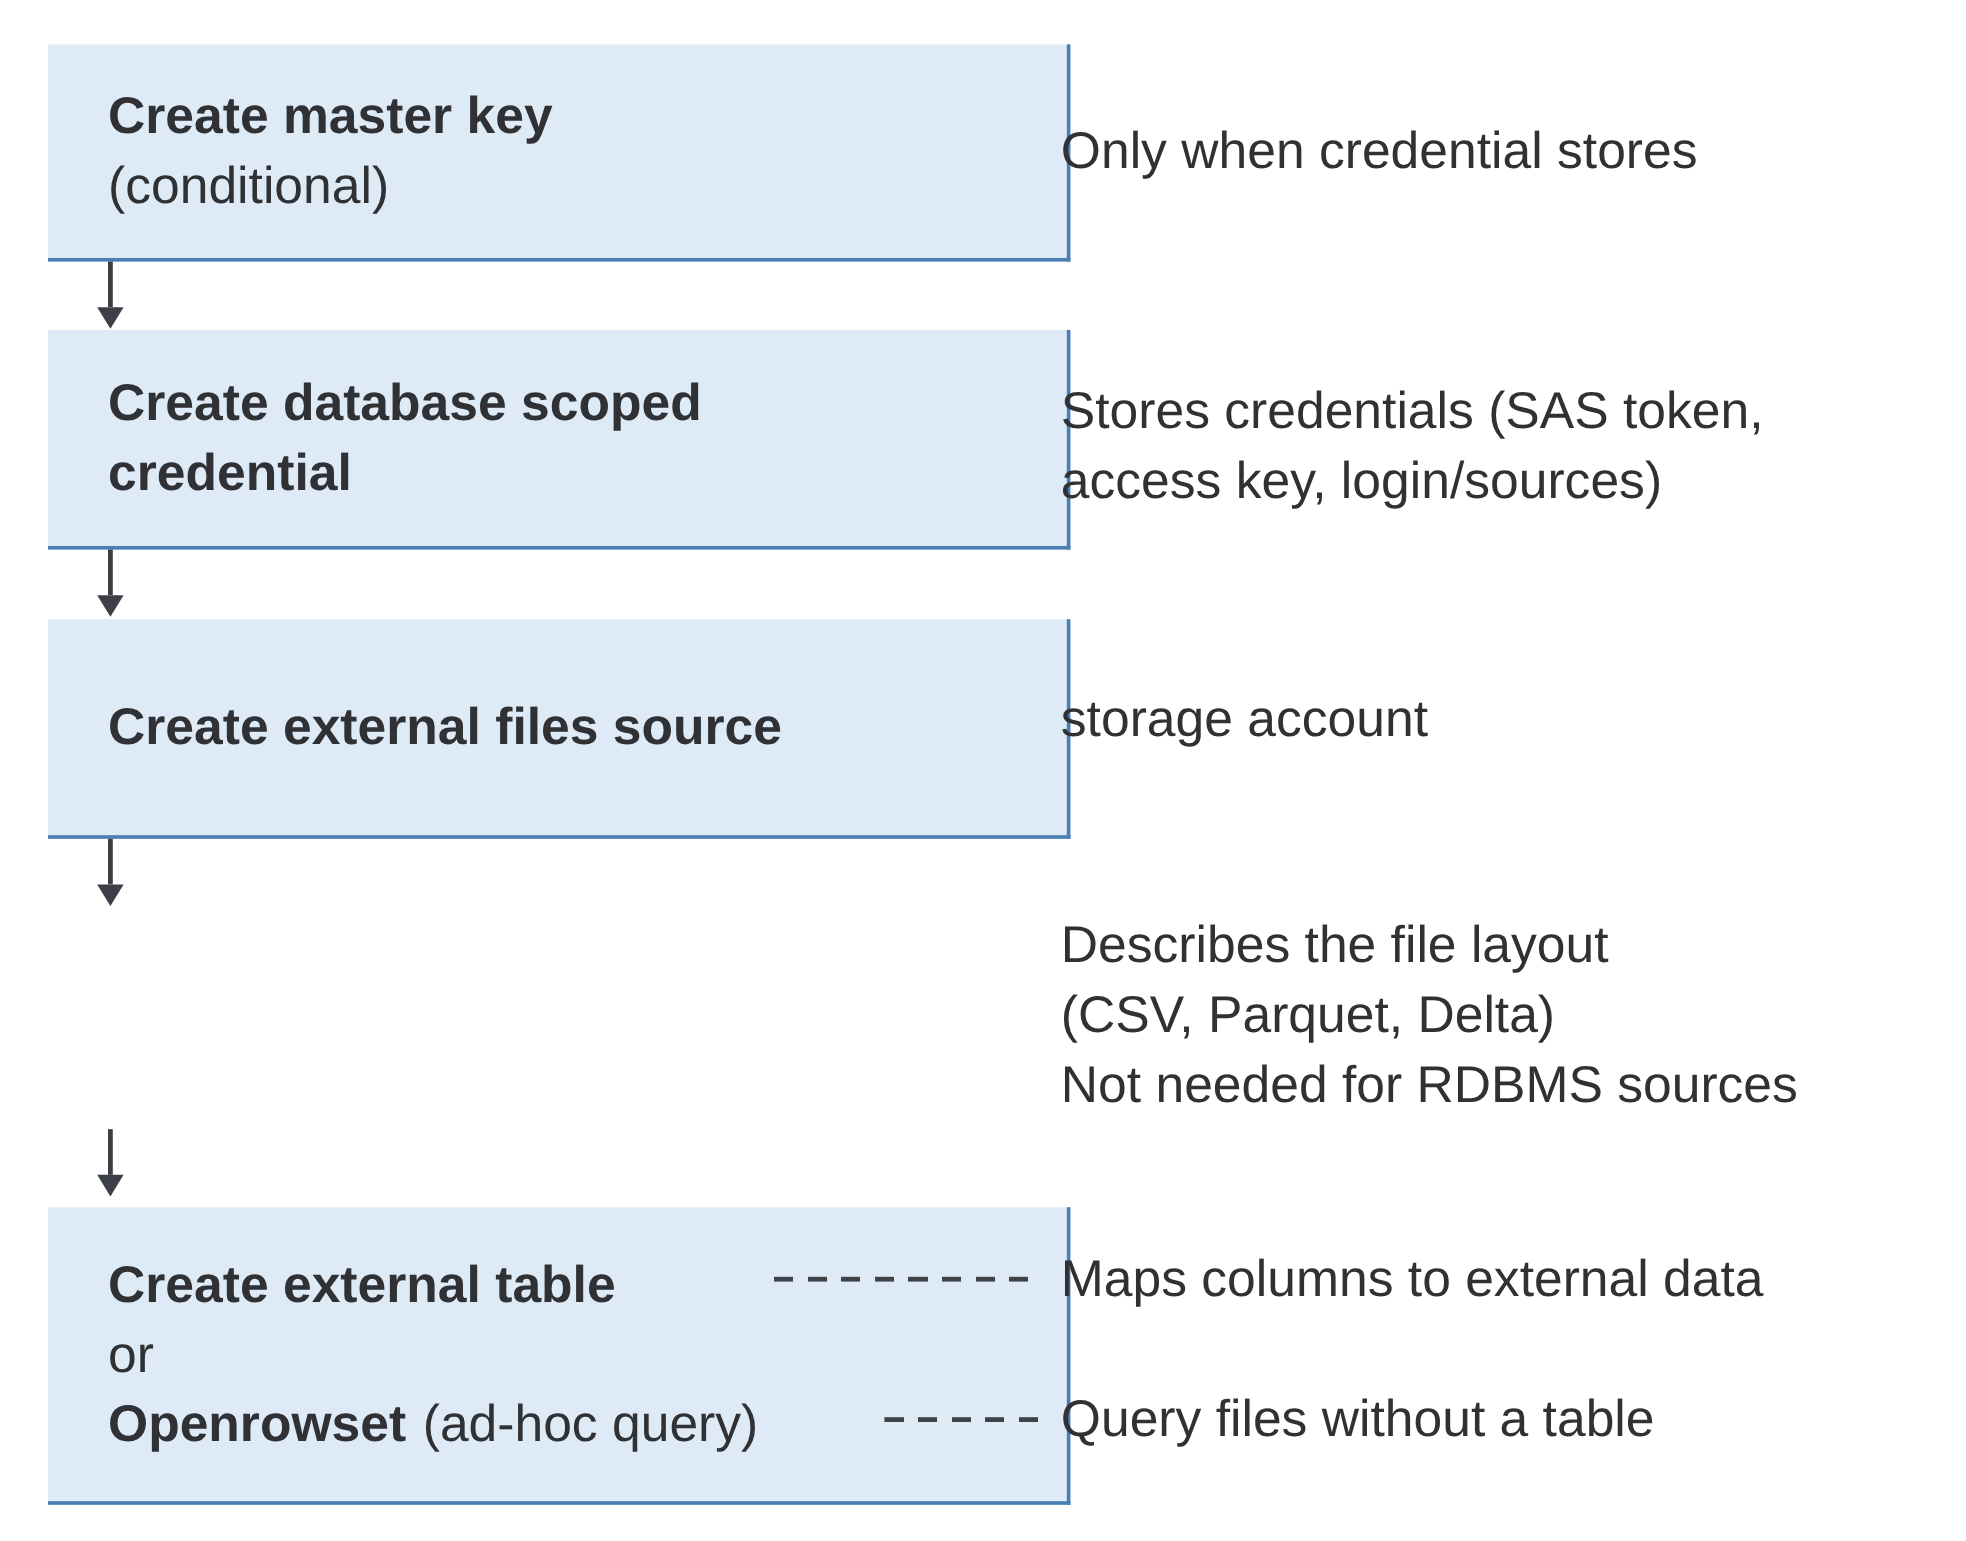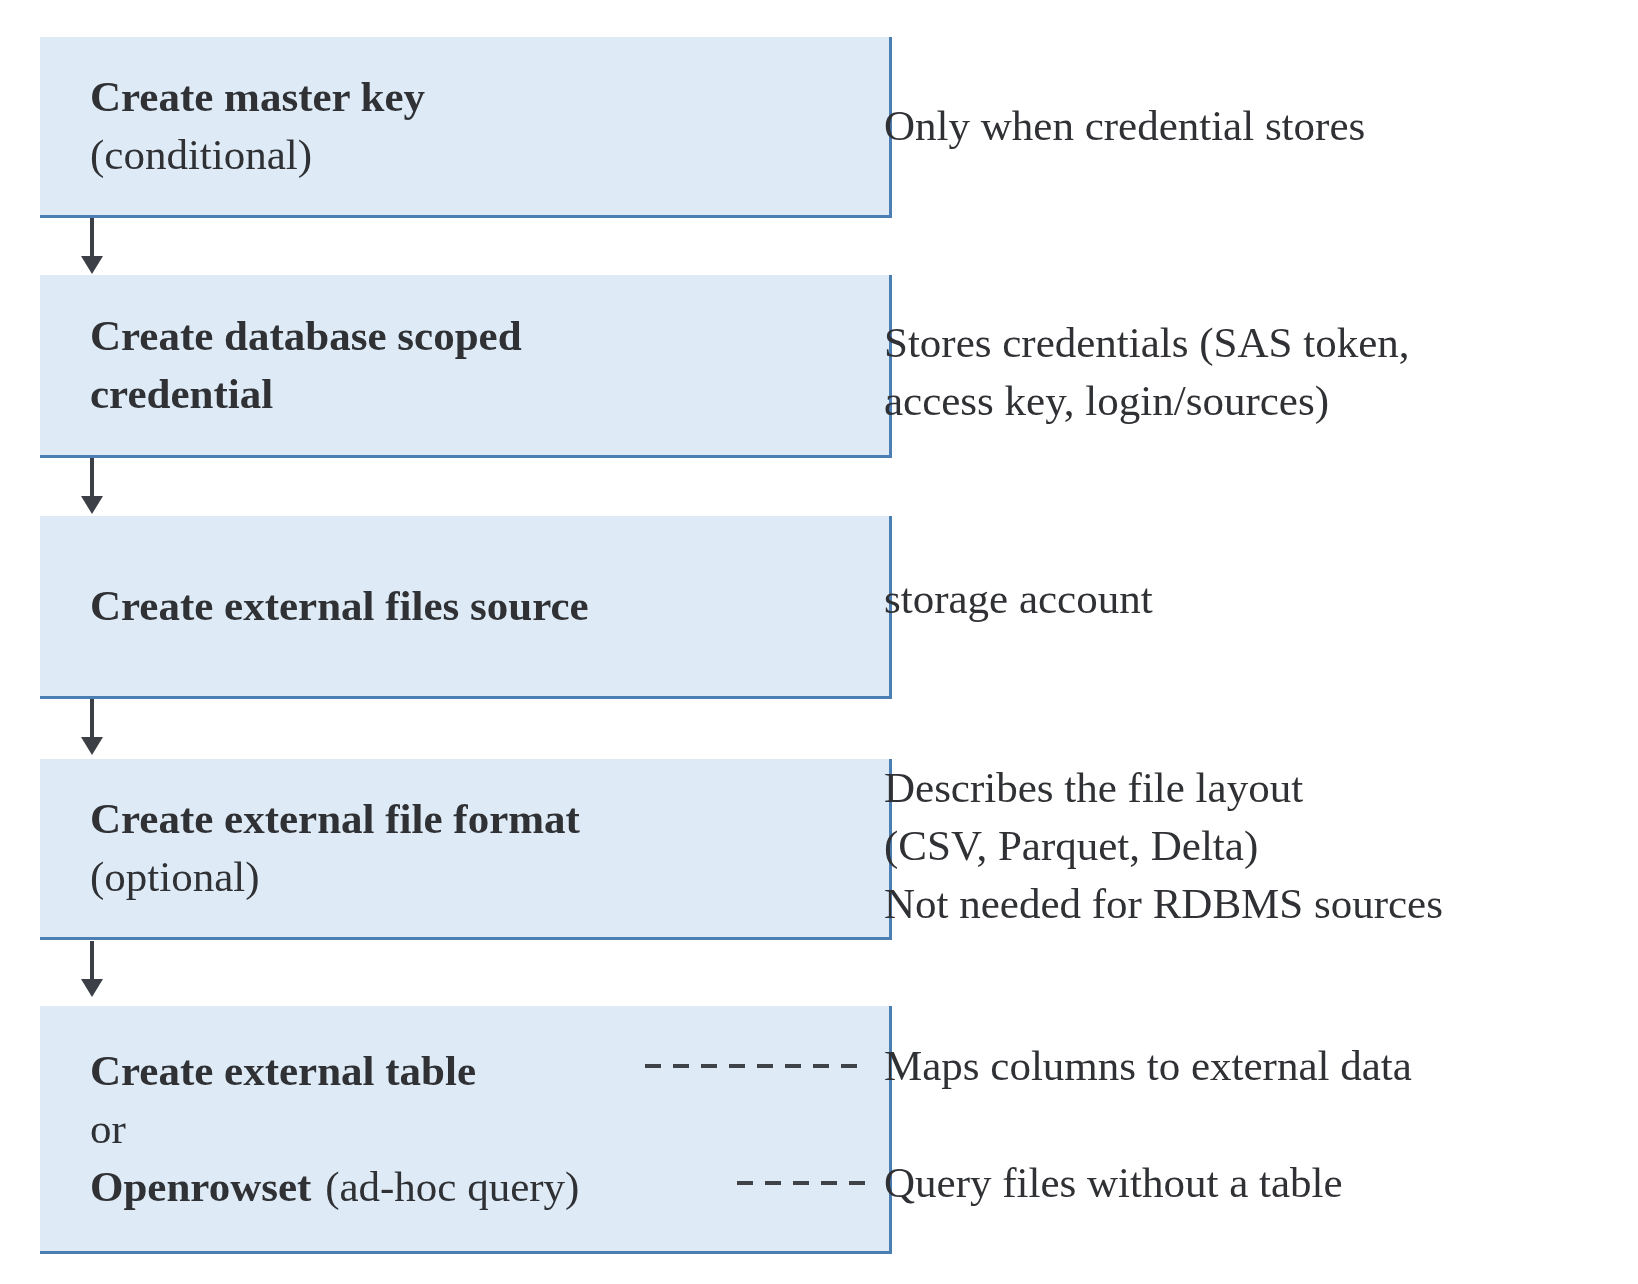--- a/index.html
+++ b/index.html
@@ -8,21 +8,21 @@
     --box-border:#4b7eb2;
     --arrow-color:#3c4046;
     --text-color:#2f3134;
     --dash-color:#3f4247;
   }
   html,body{margin:0;padding:0;background:var(--page-bg);}
   .canvas{
     position:relative;
     width:1638px;height:1284px;
     background:var(--page-bg);
-    font-family:Liberation Serif, serif;
+    font-family:Liberation Sans, sans-serif;
     color:var(--text-color);
     overflow:hidden;
   }
   .box{
     position:absolute;
     left:40px;width:799px;
     background:var(--box-fill);
     border-right:3px solid var(--box-border);
     border-bottom:3px solid var(--box-border);
     display:flex;flex-direction:column;justify-content:center;
@@ -90,24 +90,20 @@
     <div class="line bold">Create external files source</div>
   </div>
   <div class="arrow" style="top:699px">
     <i class="shaft"></i>
     <i class="head"></i>
   </div>
   <div class="note" style="top:599px">
     <div>storage account</div>
   </div>
 
-  <div class="box" style="top:759px;height:178px">
-    <div class="line bold">Create external file format</div>
-    <div class="line">(optional)</div>
-  </div>
   <div class="arrow" style="top:941px">
     <i class="shaft"></i>
     <i class="head"></i>
   </div>
   <div class="note" style="top:846px">
     <div>Describes the file layout</div>
     <div>(CSV, Parquet, Delta)</div>
     <div>Not needed for RDBMS sources</div>
   </div>
 

